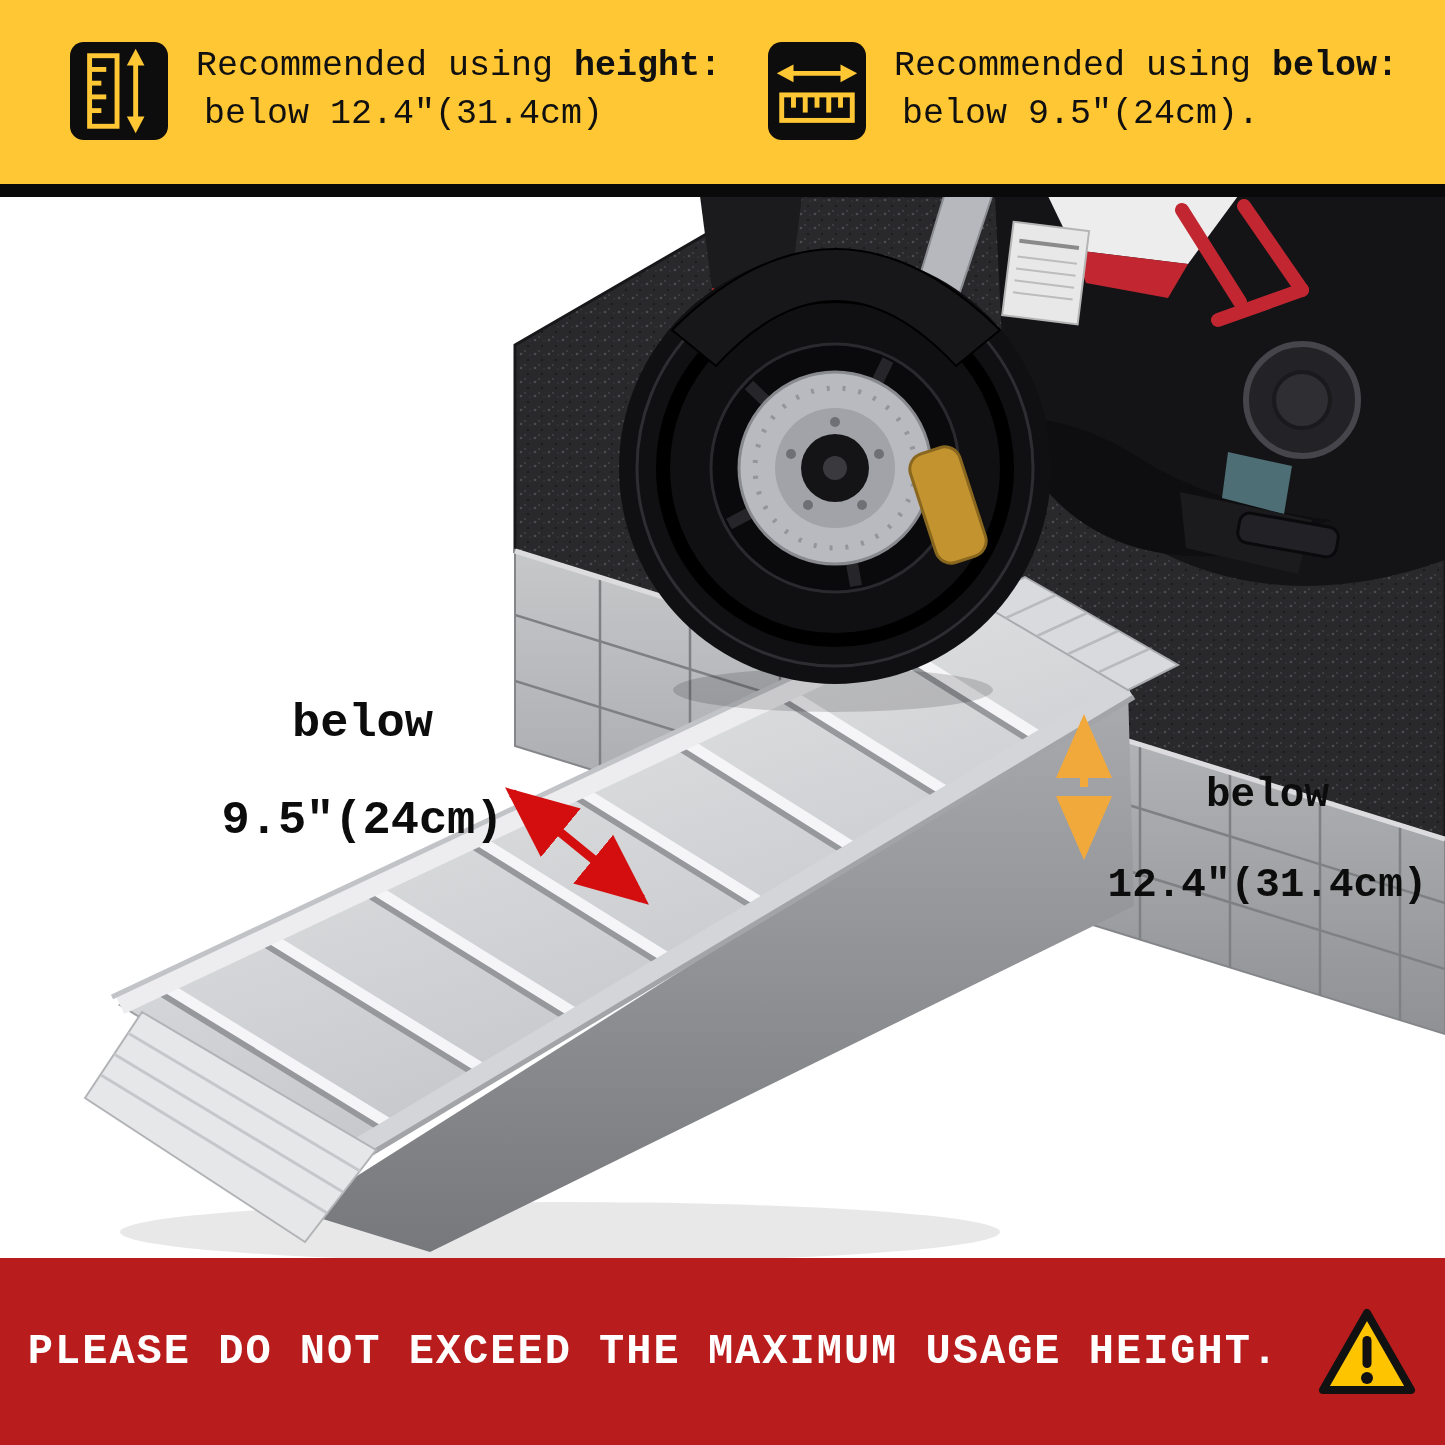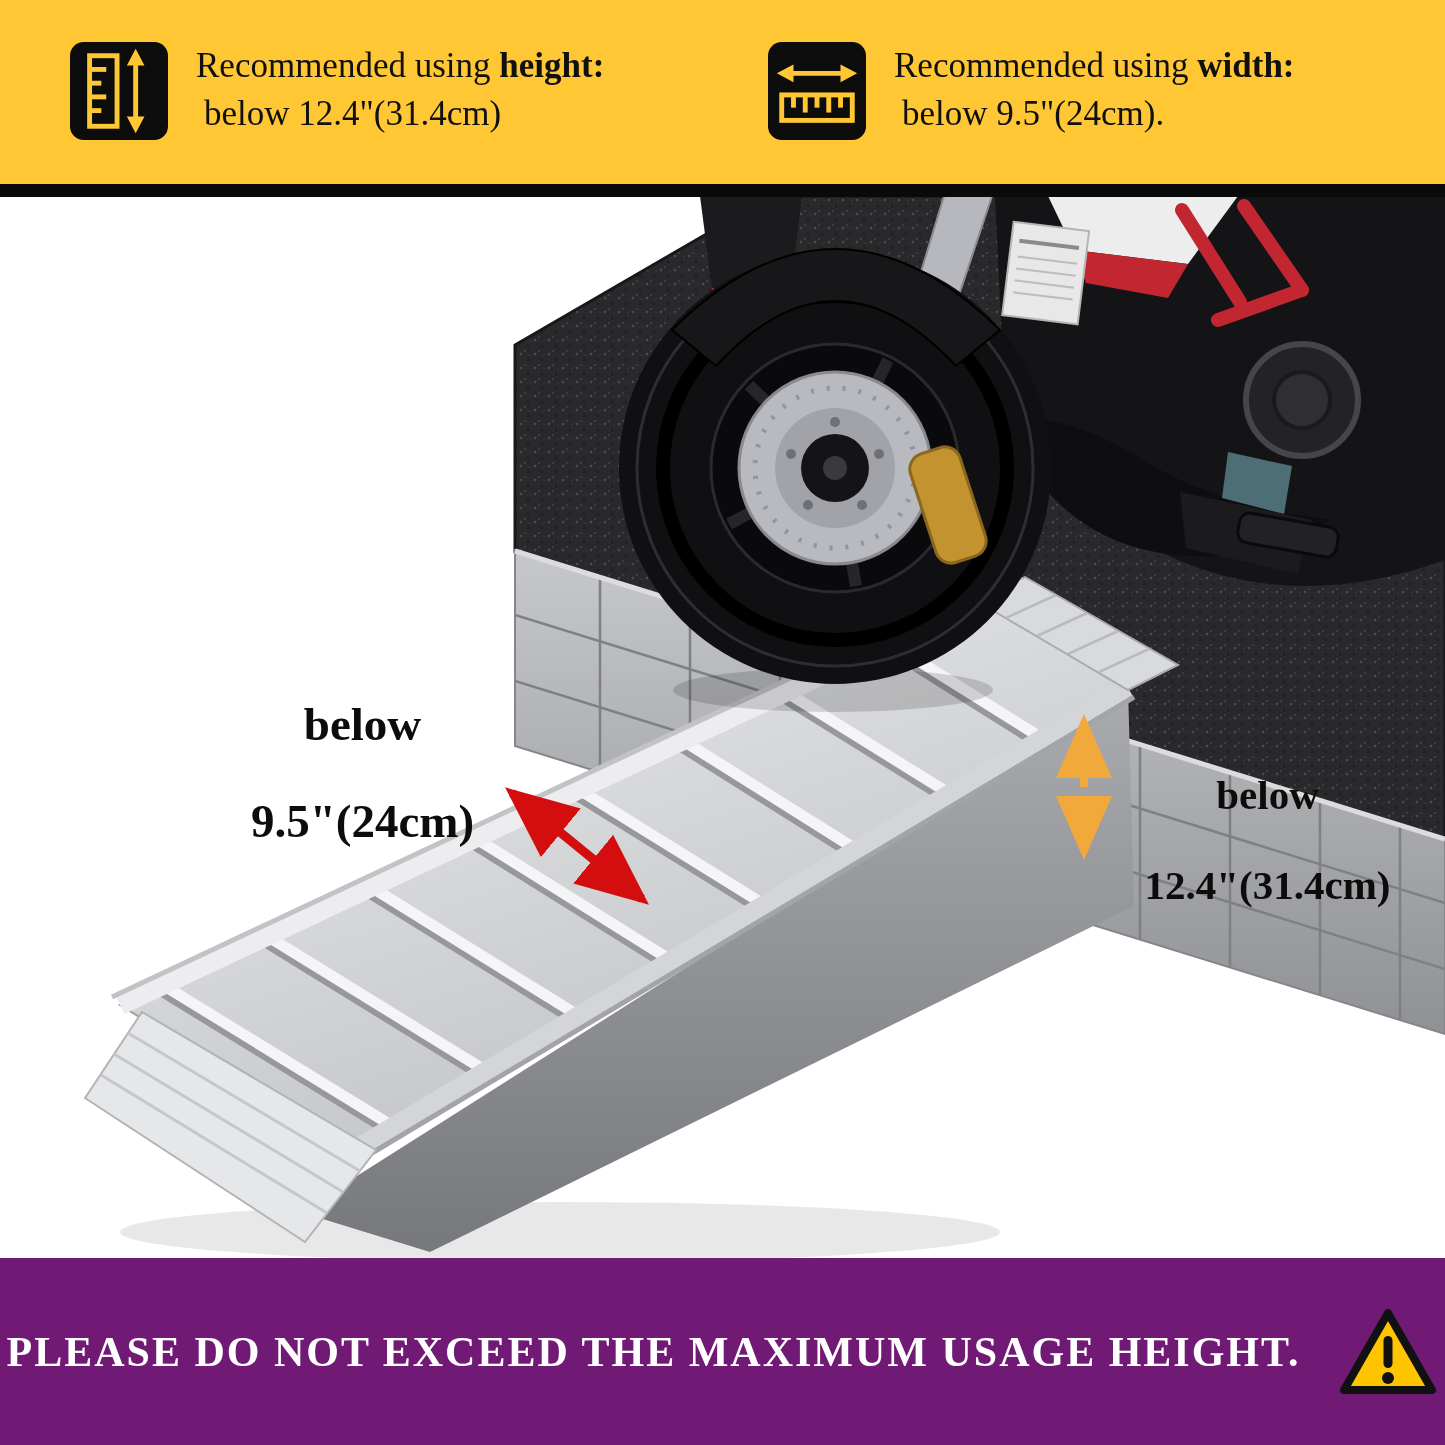--- a/index.html
+++ b/index.html
@@ -1,18 +1,18 @@
 <!DOCTYPE html>
 <html><head>
 <meta charset="utf-8">
 <style>
   html,body{margin:0;padding:0;background:#fff;}
   .page{
     position:relative;width:1445px;height:1445px;overflow:hidden;background:#ffffff;
-    font-family:Liberation Serif, serif;color:#111;
+    font-family:Liberation Mono, monospace;color:#111;
   }
   
   .banner-top{
     position:absolute;top:0;left:0;width:1445px;height:184px;
     background:#FFC734;border-bottom:13px solid #0a0a0a;z-index:5;
   }
   .banner-group{position:absolute;top:42px;display:flex;align-items:flex-start;}
   .banner-group.left{left:70px;}
   .banner-group.right{left:768px;}
   .banner-icon{width:98px;height:98px;display:inline-block;flex:0 0 auto;}
@@ -24,21 +24,21 @@
   .illustration{position:absolute;top:0;left:0;width:1445px;height:1445px;z-index:1;}
   .anno-label{
     position:absolute;z-index:3;text-align:center;font-weight:700;color:#0c0c0c;
     line-height:1.2;
   }
   .anno-label .l1{display:block;margin-top:41px;}
   .label-width{left:185px;top:655px;width:355px;font-size:47px;}
   .label-height{left:1090px;top:730px;width:355px;font-size:41px;}
   
   .banner-bottom{
-    position:absolute;left:0;top:1258px;width:1445px;height:187px;background:#701a75;
+    position:absolute;left:0;top:1258px;width:1445px;height:187px;background:#b91c1c;
     display:flex;align-items:center;justify-content:center;gap:38px;z-index:5;
   }
   .banner-bottom .msg{
     color:#ffffff;font-size:42px;font-weight:800;letter-spacing:2px;white-space:nowrap;
   }
   .warning-icon{width:100px;height:92px;display:inline-block;}
   .warning-icon svg{width:100%;height:100%;display:block;}
 </style>
 </head>
 <body>
@@ -79,21 +79,21 @@
             <line x1="38" y1="54" x2="38" y2="72"></line>
             <line x1="50" y1="54" x2="50" y2="67"></line>
             <line x1="62" y1="54" x2="62" y2="72"></line>
             <line x1="74" y1="54" x2="74" y2="67"></line>
           </g>
           <polygon points="9,32 26,23 26,41" fill="#FFC734"></polygon>
           <polygon points="91,32 74,23 74,41" fill="#FFC734"></polygon>
         </svg>
       </span>
       <div class="banner-text">
-        <div class="line1"><span>Recommended using </span><b>width:</b></div>
+        <div class="line1"><span>Recommended using </span><b>below:</b></div>
         <div class="line2">below 9.5"(24cm).</div>
       </div>
     </div>
   </header>
 
   <svg class="illustration" viewBox="0 0 1445 1445">
     <defs>
       <pattern id="speckle" width="14" height="14" patternUnits="userSpaceOnUse">
         <rect width="14" height="14" fill="#29292c"></rect>
         <circle cx="3" cy="4" r="1.3" fill="#4b4b50"></circle>

